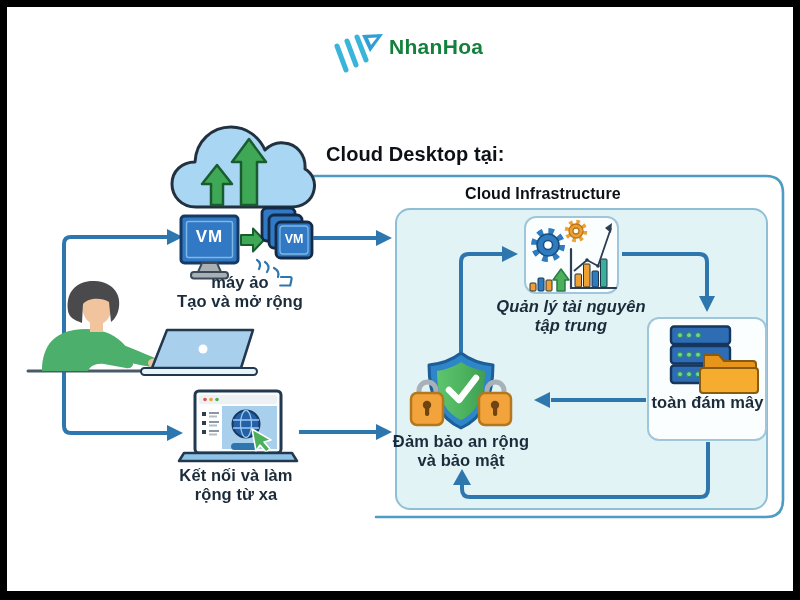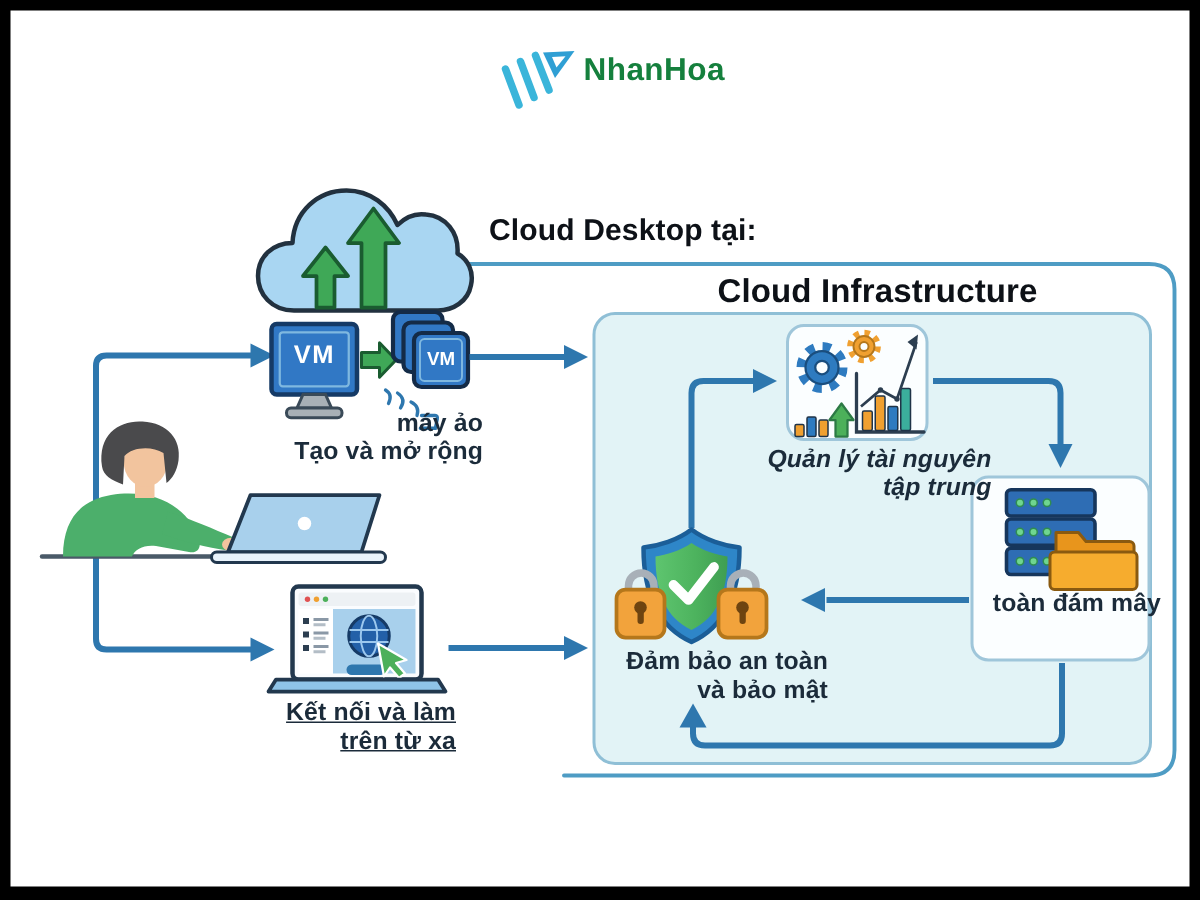--- a/index.html
+++ b/index.html
@@ -8,35 +8,35 @@
     background:#ffffff;
     font-family:"Liberation Sans","DejaVu Sans",sans-serif;
   }
   #frame{
     position:absolute;inset:0;border:7px solid #000;border-bottom-width:9px;
     pointer-events:none;z-index:50;
   }
   #diagram{position:absolute;left:0;top:0;z-index:1;}
   .lbl{
     position:absolute;z-index:10;color:#1b2b3a;font-weight:600;
-    font-size:16.5px;line-height:18.5px;text-align:right;letter-spacing:.1px;
+    font-size:16.5px;line-height:18.5px;text-align:center;letter-spacing:.1px;
   }
   .heading{font-weight:700;color:#0d1117;}
   .logo-text{
     position:absolute;left:389px;top:35px;z-index:10;
     font-size:21px;font-weight:700;color:#15803d;letter-spacing:.3px;
   }
   .cloud-desktop{position:absolute;left:326px;top:145px;z-index:10;font-size:20px;}
-  .infra-title{position:absolute;left:465px;top:185px;width:240px;z-index:10;font-size:22px;text-align:center;}
+  .infra-title{position:absolute;left:465px;top:185px;width:240px;z-index:10;font-size:16px;text-align:left;}
   .vm-screen-lbl{position:absolute;left:181px;top:227px;width:57px;z-index:10;
     color:#fff;font-weight:700;font-size:17px;text-align:center;letter-spacing:1px;}
   .vm-stack-lbl{position:absolute;left:276px;top:232px;width:36px;z-index:10;
     color:#fff;font-weight:700;font-size:12.5px;text-align:center;}
   .l-vm{left:158px;top:273px;width:164px;}
-  .l-remote{left:140px;top:466px;width:164px;text-decoration:underline;}
+  .l-remote{left:154px;top:466px;width:164px;}
   .l-mgmt{left:481px;top:297px;width:180px;font-style:italic;}
   .l-store{left:641px;top:393px;width:133px;}
   .l-sec{left:370px;top:432px;width:182px;}
 </style>
 </head>
 <body>
 
 <div id="frame"></div>
 
 <svg id="diagram" width="800" height="600" viewBox="0 0 800 600">
@@ -252,28 +252,28 @@
 <div class="vm-screen-lbl">VM</div>
 <div class="vm-stack-lbl">VM</div>
 
 <div class="lbl l-vm">
   <div>máy ảo</div>
   <div>Tạo và mở rộng</div>
 </div>
 
 <div class="lbl l-remote">
   <div>Kết nối và làm</div>
-  <div>trên từ xa</div>
+  <div>rộng từ xa</div>
 </div>
 
 <div class="lbl l-mgmt">
   <div>Quản lý tài nguyên</div>
   <div>tập trung</div>
 </div>
 
 <div class="lbl l-store">
   <div>toàn đám mây</div>
 </div>
 
 <div class="lbl l-sec">
-  <div>Đảm bảo an toàn</div>
+  <div>Đảm bảo an rộng</div>
   <div>và bảo mật</div>
 </div>
 
 </body></html>

